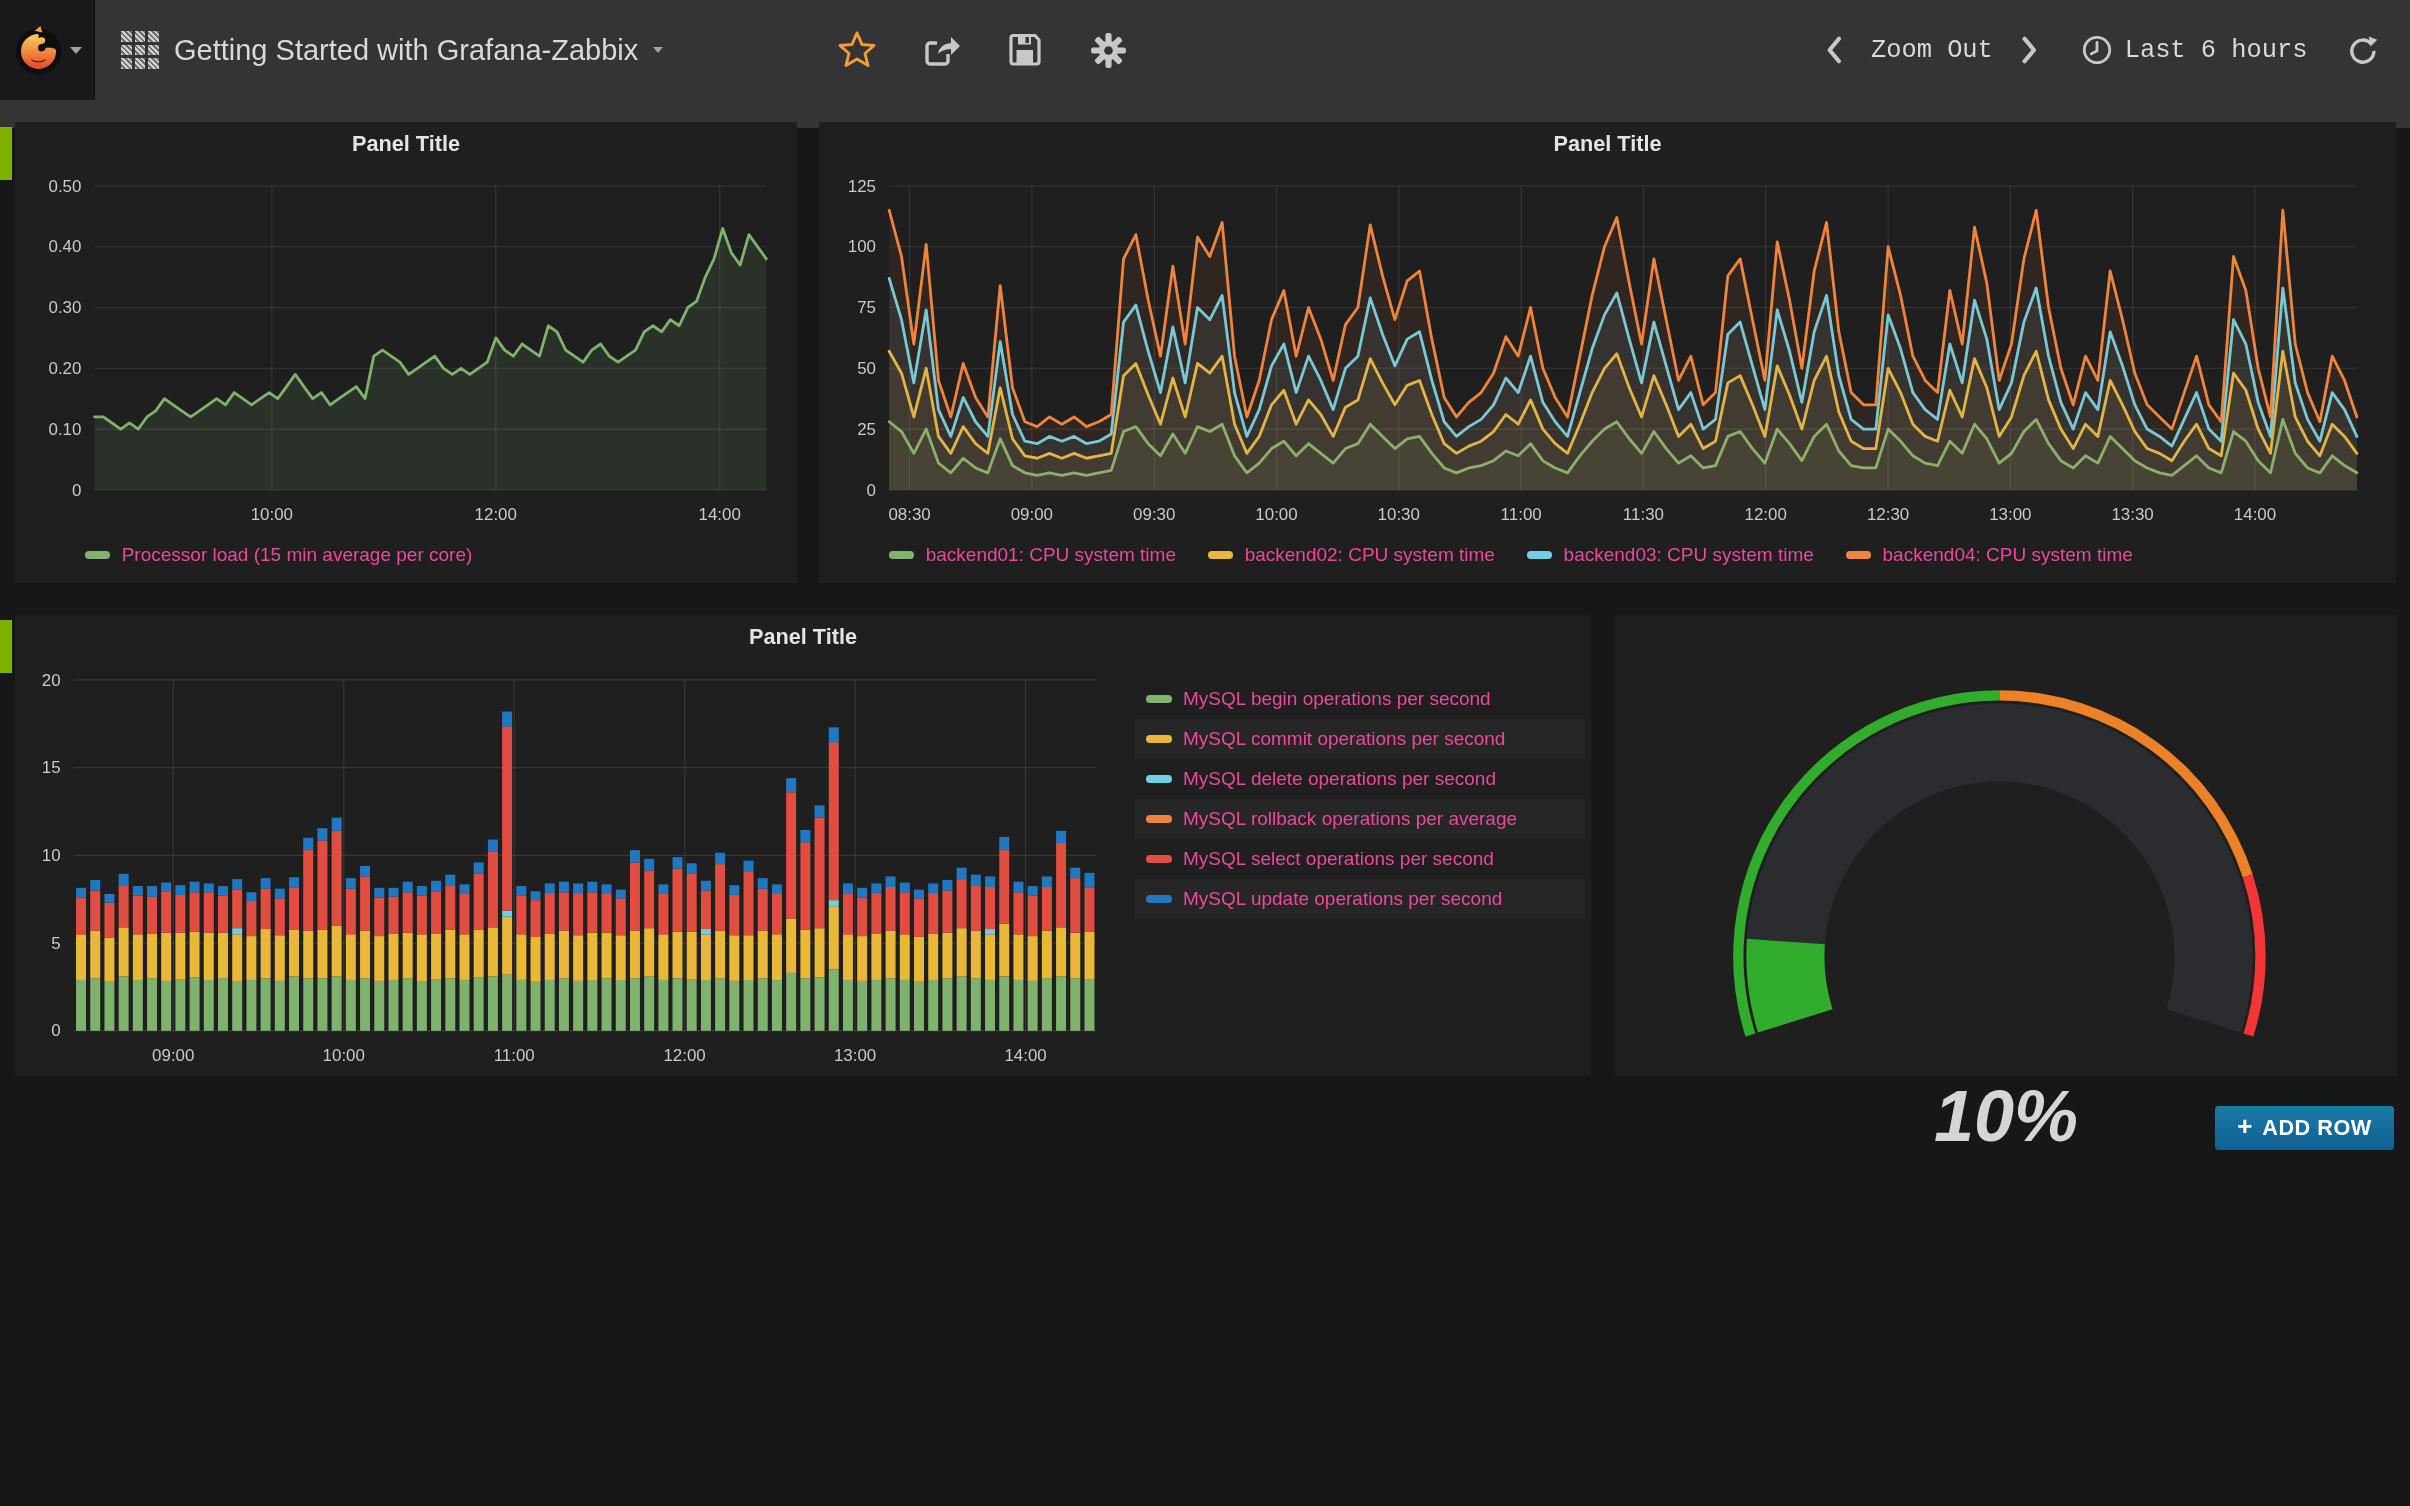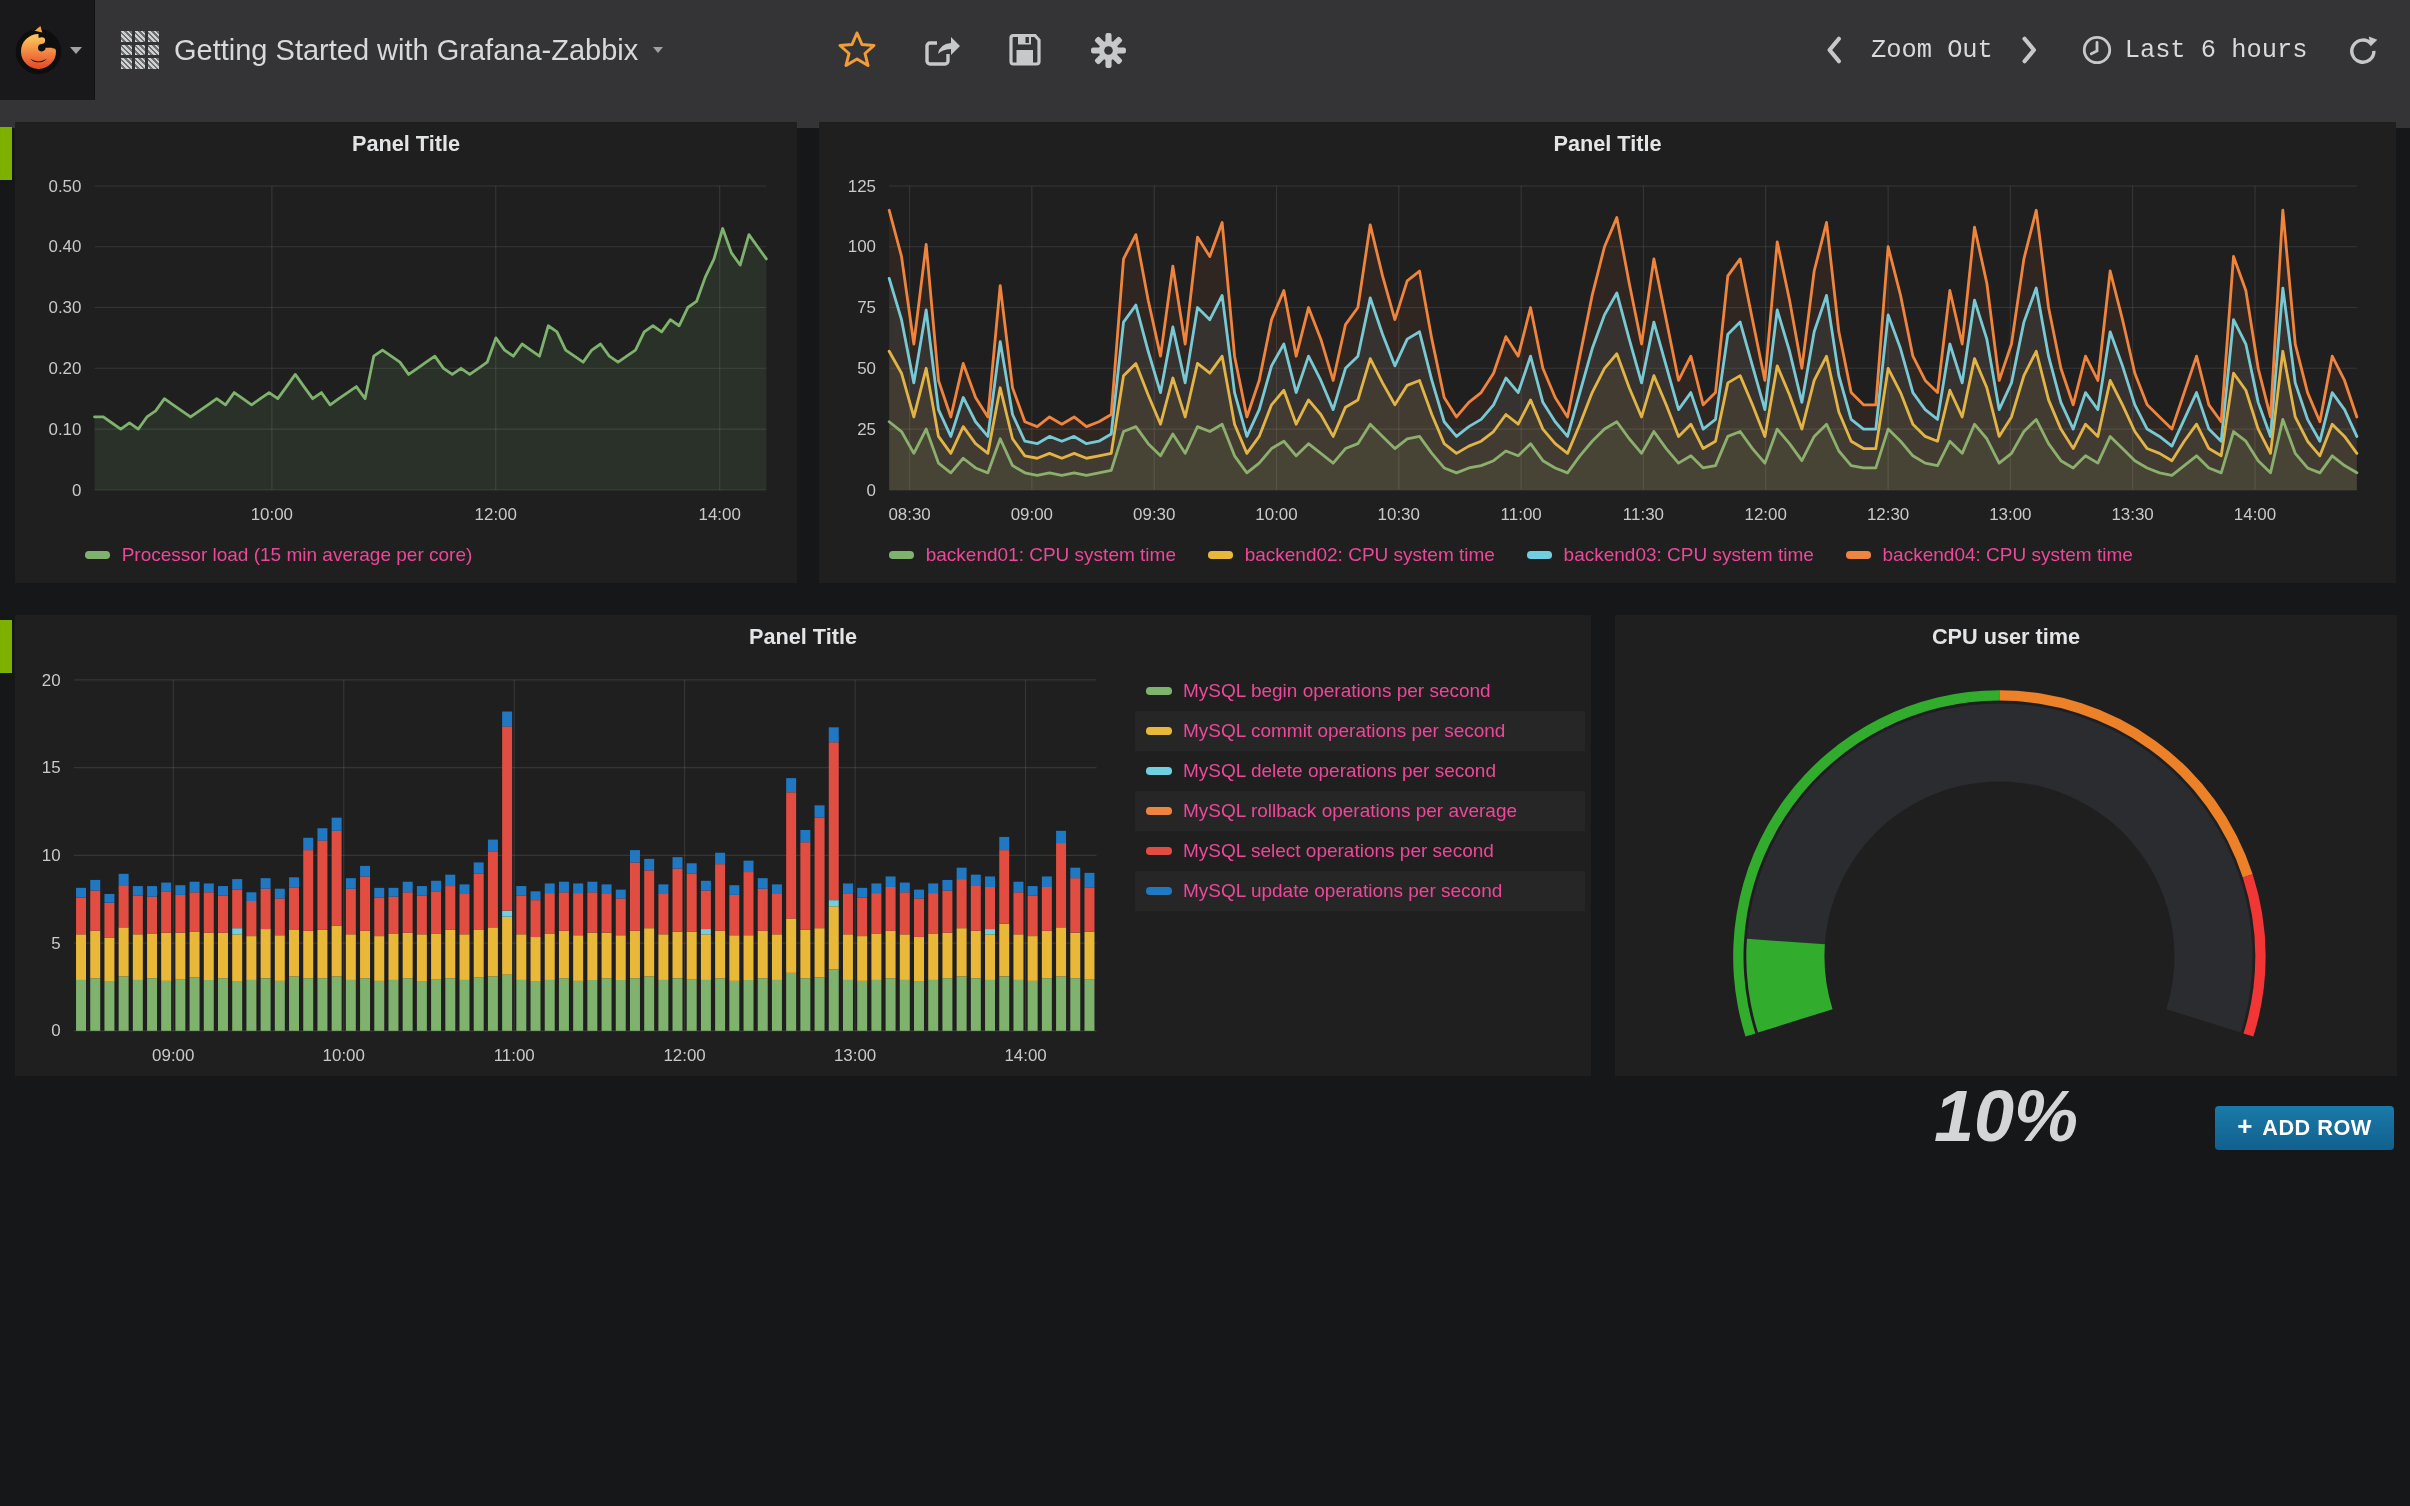--- a/index.html
+++ b/index.html
@@ -567,21 +567,21 @@
           <rect x="1121.1" y="386.1" width="10.6" height="55.9" fill="#7eb26d"></rect>
           <rect x="1121.1" y="337.6" width="10.6" height="48.5" fill="#eab839"></rect>
           <rect x="1121.1" y="279.7" width="10.6" height="57.8" fill="#e24d42"></rect>
           <rect x="1121.1" y="268.6" width="10.6" height="11.2" fill="#1f78c1"></rect>
           <rect x="1136.2" y="387.0" width="10.6" height="55.0" fill="#7eb26d"></rect>
           <rect x="1136.2" y="336.6" width="10.6" height="50.4" fill="#eab839"></rect>
           <rect x="1136.2" y="290.0" width="10.6" height="46.6" fill="#e24d42"></rect>
           <rect x="1136.2" y="274.1" width="10.6" height="15.9" fill="#1f78c1"></rect>
         </svg>
       </div>
-    <div class="legend-row" id="legend-2" style="left:1120px;top:56px;width:450px;">
+    <div class="legend-row" id="legend-2" style="left:1120px;top:64px;width:450px;">
         <span class="legend-item">
           <span class="legend-dash" style="background: rgb(126, 178, 109);"></span>
           <span>MySQL begin operations per second</span>
         </span>
         <span class="legend-item">
           <span class="legend-dash" style="background: rgb(234, 184, 57);"></span>
           <span>MySQL commit operations per second</span>
         </span>
         <span class="legend-item">
           <span class="legend-dash" style="background: rgb(110, 208, 224);"></span>
@@ -596,21 +596,20 @@
           <span>MySQL select operations per second</span>
         </span>
         <span class="legend-item">
           <span class="legend-dash" style="background: rgb(31, 120, 193);"></span>
           <span>MySQL update operations per second</span>
         </span>
       </div>
   </div>
 
   <div class="panel" style="left:1615px;top:615px;width:782px;height:461px;">
-    <div class="panel-title">CPU user time</div>
     <div class="chart" id="chart-3">
         <svg width="782" height="461" viewBox="0 0 830 490">
           <path d="M138.09810293825177 448.0997412597093 A283 283 0 0 1 408 80 L408 91 A272 272 0 0 0 148.58898939648225 444.79197746516223 Z" fill="#32ac2d"></path>
           <path d="M408 80 A283 283 0 0 1 677.187126539508 275.66563731610046 L666.7240226810819 279.06025918720604 A272 272 0 0 0 408 91 Z" fill="#ed8128"></path>
           <path d="M677.187126539508 275.66563731610046 A283 283 0 0 1 677.9018970617483 448.0997412597093 L667.4110106035178 444.79197746516223 A272 272 0 0 0 666.7240226810819 279.06025918720604 Z" fill="#f23535"></path>
           <path d="M151.45014024872694 443.8898600666494 A269 269 0 1 1 664.5498597512731 443.8898600666494 L585.3913528391702 418.9312787077948 A186 186 0 1 0 230.6086471608298 418.9312787077948 Z" fill="#2b2c2f"></path>
           <path d="M151.45014024872694 443.8898600666494 A269 269 0 0 1 139.65527048010728 344.23550856283026 L222.4530866516727 350.02529588359266 A186 186 0 0 0 230.6086471608298 418.9312787077948 Z" fill="#32ac2d"></path>
         </svg>
       </div>
     <div id="gauge-value">10%</div>

